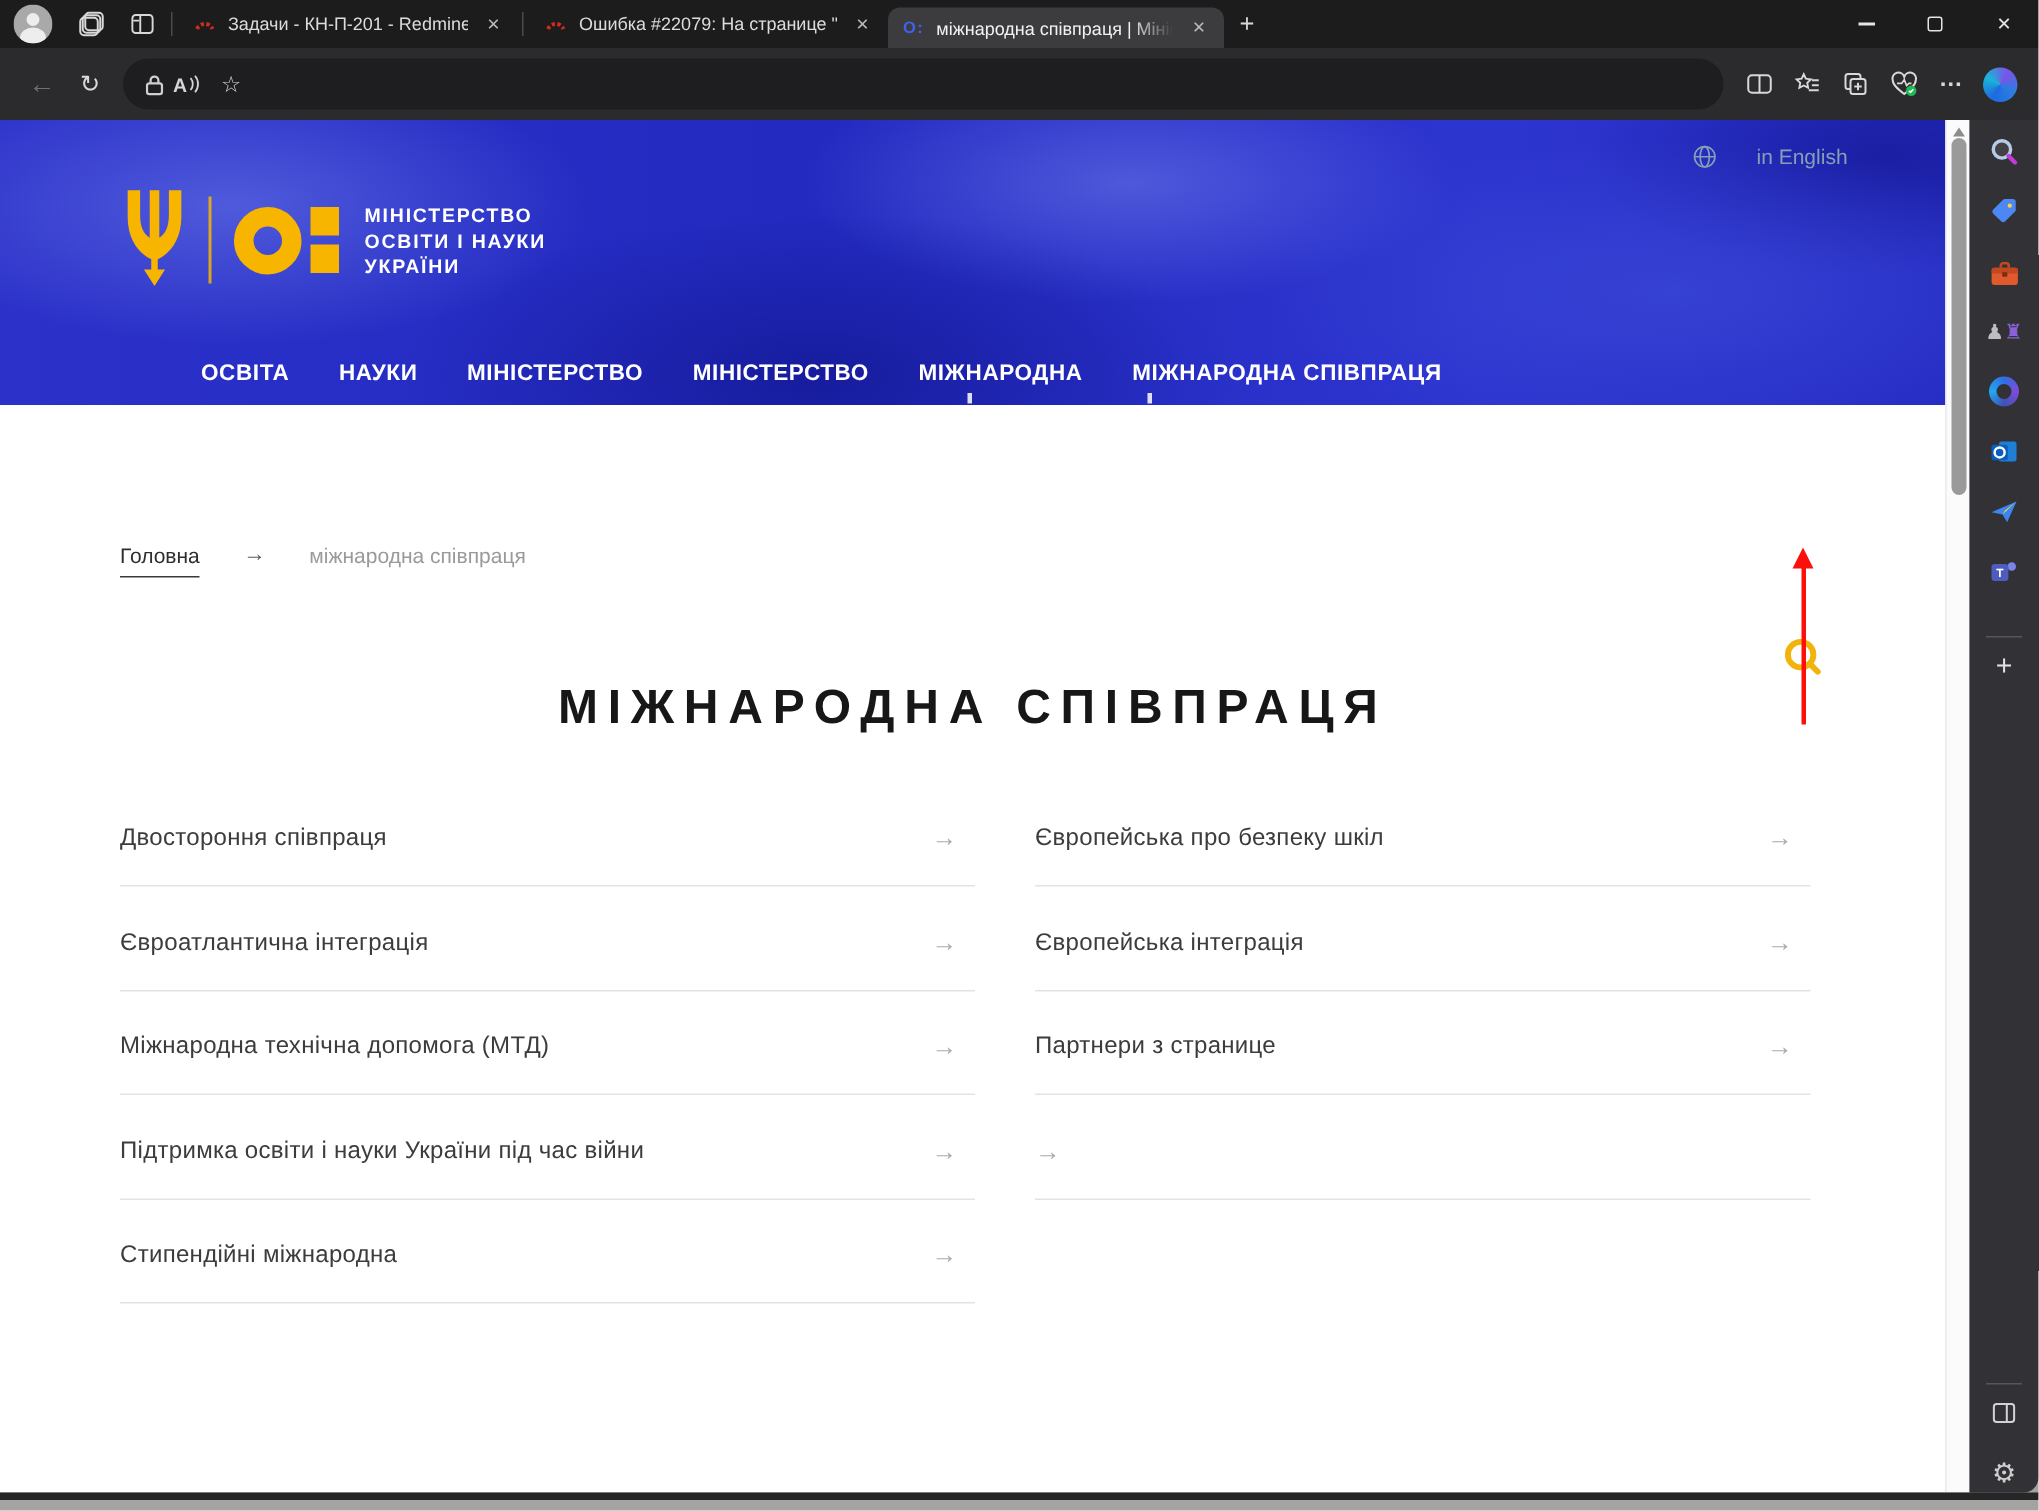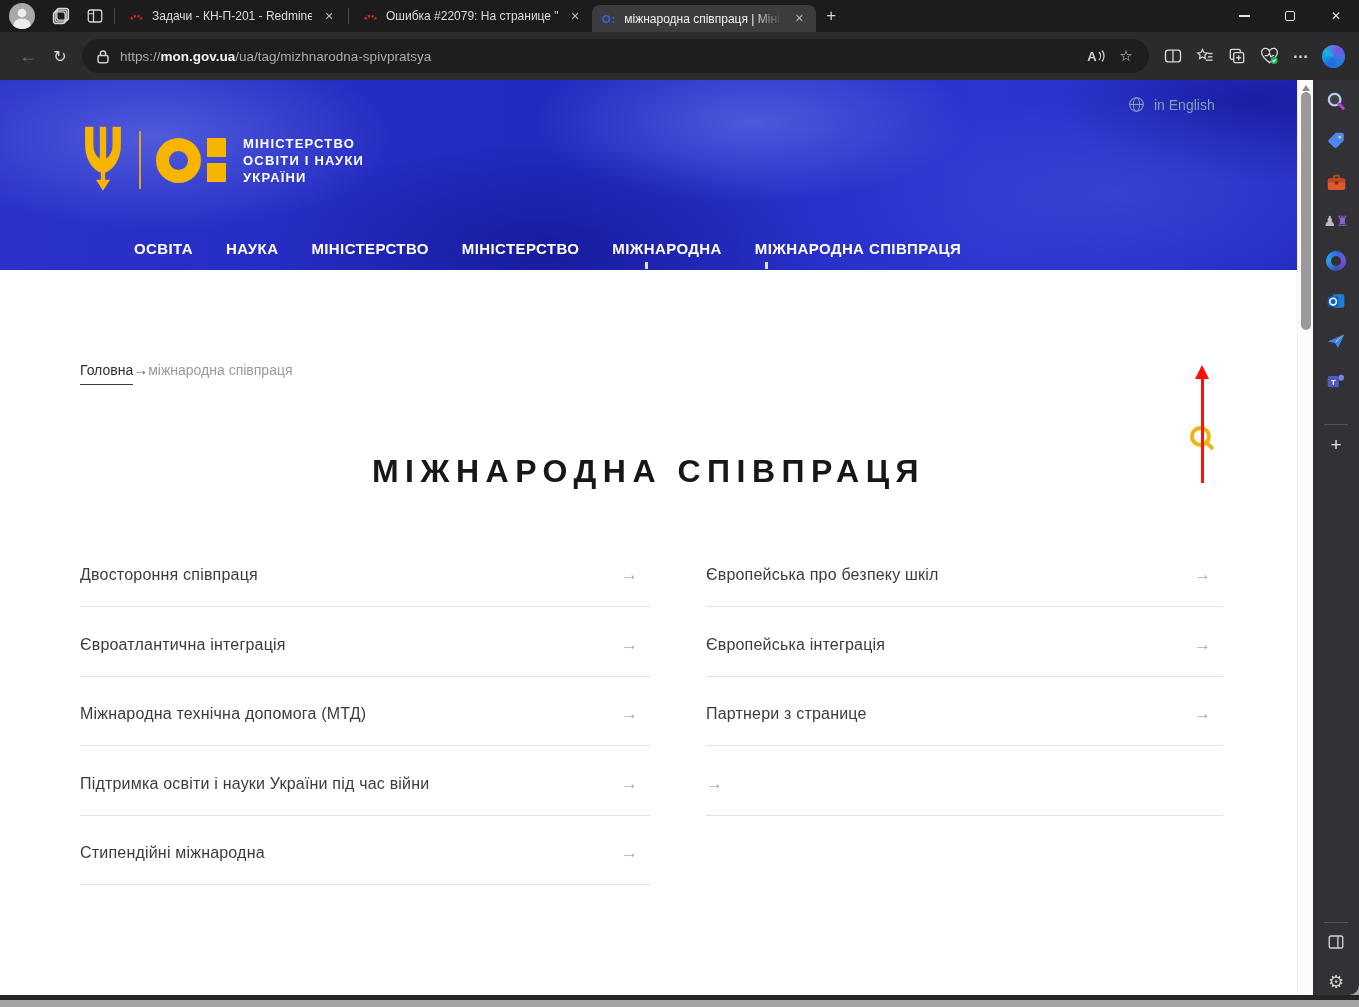--- a/index.html
+++ b/index.html
@@ -52,50 +52,50 @@
     background:
       radial-gradient(26% 70% at 12% 30%, rgba(112,126,236,.55), rgba(112,126,236,0) 70%),
       radial-gradient(30% 80% at 42% 90%, rgba(14,17,128,.55), rgba(14,17,128,0) 72%),
       radial-gradient(24% 60% at 58% 22%, rgba(132,146,246,.42), rgba(132,146,246,0) 70%),
       radial-gradient(30% 75% at 86% 60%, rgba(66,82,219,.5), rgba(66,82,219,0) 70%),
       radial-gradient(22% 60% at 97% 12%, rgba(18,20,138,.6), rgba(18,20,138,0) 70%),
       linear-gradient(90deg,#2b31c9 0%,#222ac0 42%,#2d35cf 76%,#262dc5 100%);
   }
   .vision-link { position:absolute; left:790px; top:12px; display:flex; align-items:center; gap:12px; cursor:pointer; }
   .vision-label { color:#ffffff; font-weight:700; font-size:15px; letter-spacing:.8px; }
-  .lang-link { position:absolute; left:1128px; top:16px; display:flex; align-items:center; gap:9px; cursor:pointer; }
+  .lang-link { position:absolute; left:1128px; top:16px; display:flex; gap:26px; cursor:pointer; }
   .lang-label { color:#84a0b4; font-size:14px; }
 
   .logo { position:absolute; left:80px; top:44px; display:flex; align-items:center; cursor:pointer; }
   .logo-divider { width:2px; height:58px; background:rgba(247,181,0,.85); margin:0 15px 0 13px; }
   .logo-ring { width:45px; height:45px; border-radius:50%; border:13px solid #f7b500; }
   .logo-colon { display:flex; flex-direction:column; gap:6px; margin-left:6px; }
   .logo-colon div { width:19px; height:19px; background:#f7b500; }
   .org-name { margin-left:17px; color:#ffffff; font-size:13px; font-weight:700; letter-spacing:1.2px; line-height:17px; }
 
   .site-nav { position:absolute; left:134px; bottom:13px; display:flex; gap:33px; }
   .site-nav a { color:#ffffff; font-size:15px; font-weight:700; letter-spacing:.4px; text-decoration:none; white-space:nowrap; cursor:pointer; }
   .hero-dash { position:absolute; bottom:1px; width:3px; height:7px; background:rgba(255,255,255,.85); }
   .dash-a { left:645px; } .dash-b { left:765px; }
 
-  .breadcrumb { position:absolute; left:80px; top:282px; display:flex; align-items:flex-start; }
+  .breadcrumb { position:absolute; left:80px; top:282px; display:flex; align-items:flex-start; gap:29px; }
   .bc-home { font-size:14px; color:#2e2e2e; padding-bottom:6px; border-bottom:1px solid #3a3a3a; cursor:pointer; }
   .bc-arrow { font-size:15px; color:#5a5a5a; margin-top:-1px; }
   .bc-current { font-size:14px; color:#9a9a9a; }
 
   .page-search { position:absolute; left:1188px; top:344px; width:30px; height:30px; cursor:pointer; }
   .red-arrow-head { position:absolute; left:1195px; top:285px; width:0; height:0;
       border-left:7px solid transparent; border-right:7px solid transparent; border-bottom:14px solid #fb100b; }
   .red-arrow-line { position:absolute; left:1201px; top:297px; width:3px; height:106px; background:#fb100b; }
 
   .page-title { position:absolute; left:0; top:373px; width:1297px; text-align:center;
       font-size:32px; font-weight:700; letter-spacing:6.5px; color:#171717; }
 
-  .links-grid { position:absolute; left:80px; top:485px; width:1125px; display:grid;
-      grid-template-columns:570px 517px; column-gap:56px; }
+  .links-grid { position:absolute; left:80px; top:469px; width:1125px; display:grid;
+      grid-template-columns:570px 517px; column-gap:40px; }
   .link-col { display:flex; flex-direction:column; }
   .link-row { position:relative; height:69.5px; display:flex; justify-content:space-between; align-items:flex-start; text-decoration:none; cursor:pointer; }
   .link-row::after { content:""; position:absolute; left:0; right:0; top:41px; height:1px; background:#e3e3e3; }
   .link-label { font-size:16px; color:#3c3c3c; letter-spacing:.2px; line-height:19px; }
   .link-arrow { font-size:17px; color:#ababab; margin-right:12px; line-height:19px; }
 
   
   .scrollbar { position:absolute; top:80px; left:1297px; width:16px; height:915px; background:#fbfbfb; border-left:1px solid #f0f0f0; }
   .sb-up { position:absolute; top:5px; left:4px; width:0; height:0; border-left:4px solid transparent; border-right:4px solid transparent; border-bottom:6px solid #8d8d8d; cursor:pointer; }
   .sb-thumb { position:absolute; top:12px; left:3px; width:10px; height:238px; background:#9a9a9a; border-radius:6px; cursor:pointer; }
@@ -187,21 +187,20 @@
 </div>
 
 <div class="toolbar">
   <div class="nav-ico back-ico">←</div>
   <div class="nav-ico refresh-ico">↻</div>
   <div class="url-pill">
     <svg width="12" height="15" viewBox="0 0 12 15">
       <rect x="1" y="6.5" width="10" height="7.2" rx="1.6" fill="none" stroke="#cfcfcf" stroke-width="1.5"></rect>
       <path d="M3.4 6.5 V4.6 a2.6 2.6 0 0 1 5.2 0 V6.5" fill="none" stroke="#cfcfcf" stroke-width="1.5"></path>
     </svg>
-    <span class="url-text"><span>https://</span><span class="url-domain">mon.gov.ua</span><span>/ua/tag/mizhnarodna-spivpratsya</span></span>
     <div class="pill-ico read-aloud">
         <span>A</span>
         <svg width="7" height="12" viewBox="0 0 7 12">
           <path d="M1 2 a6 6 0 0 1 0 8 M4 0.5 a8.5 8.5 0 0 1 0 11" fill="none" stroke="#d6d6d6" stroke-width="1.2"></path>
         </svg>
       </div>
     <div class="pill-ico star-ico">☆</div>
   </div>
   <div class="nav-ico">
     <svg width="20" height="20" viewBox="0 0 24 24">
@@ -266,21 +265,21 @@
         </div>
       <div class="org-name">
         <div>МІНІСТЕРСТВО</div>
         <div>ОСВІТИ І НАУКИ</div>
         <div>УКРАЇНИ</div>
       </div>
     </div>
 
     <nav class="site-nav">
       <a>ОСВІТА</a>
-      <a>НАУКА</a>
+      <a>НАУКИ</a>
       <a>МІНІСТЕРСТВО</a>
       <a>МІНІСТЕРСТВО</a>
       <a>МІЖНАРОДНА</a>
       <a>МІЖНАРОДНА СПІВПРАЦЯ</a>
     </nav>
     <div class="hero-dash dash-a"></div>
     <div class="hero-dash dash-b"></div>
   </div>
 
   <div class="breadcrumb">

